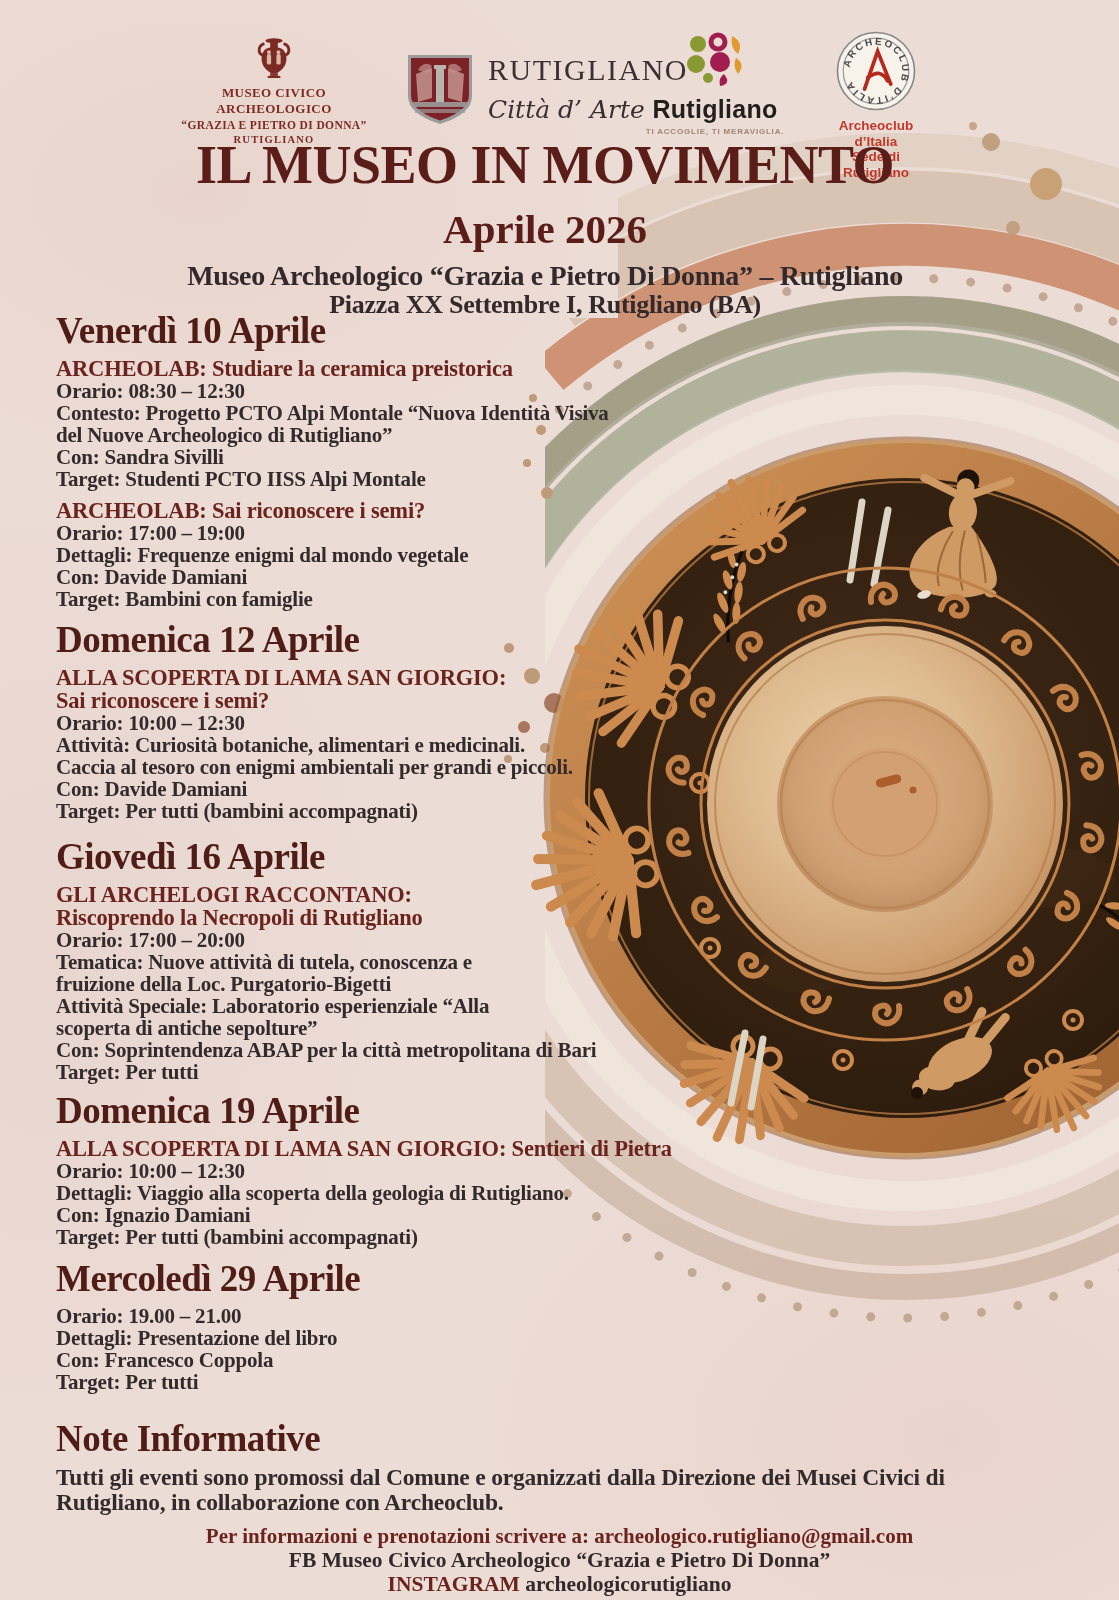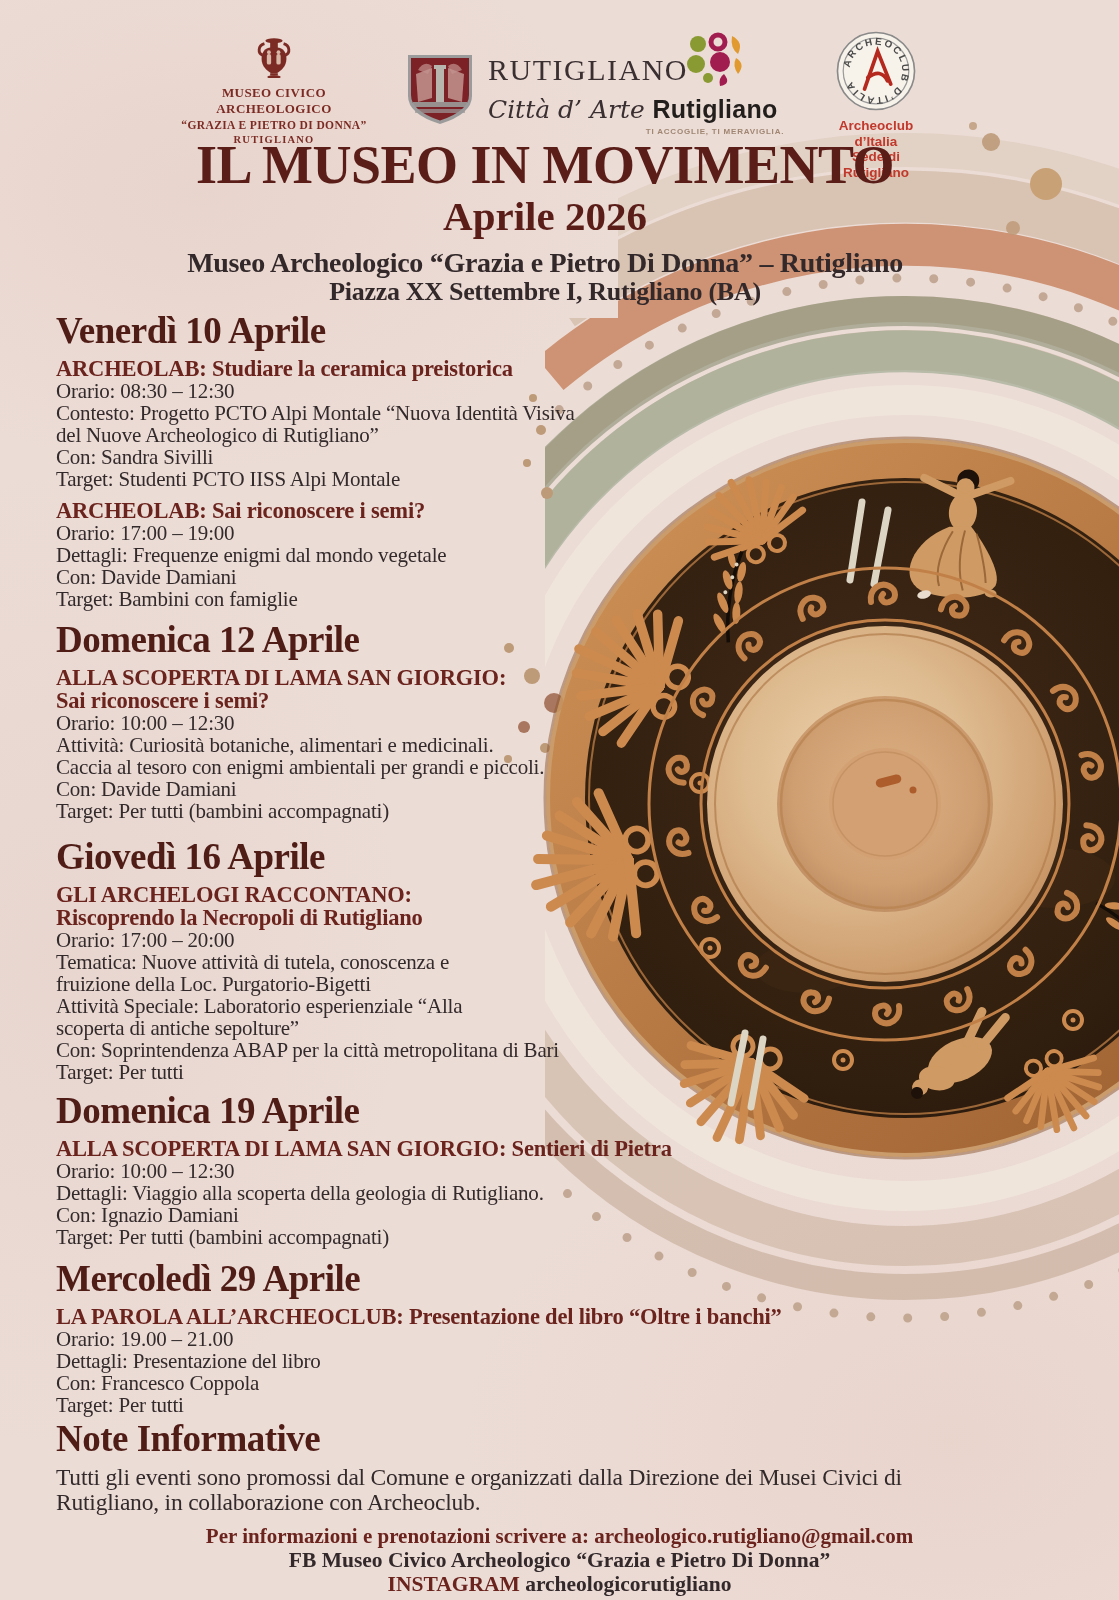--- a/index.html
+++ b/index.html
@@ -26,30 +26,30 @@
   .logo-brand{left:642px;top:32px;width:146px;text-align:center;font-family:"Liberation Sans",sans-serif;}
   .logo-brand .name{font-size:25px;font-weight:bold;color:#221e1c;letter-spacing:.3px;margin-top:1px;}
   .logo-brand .tag{font-size:8px;color:#a08672;letter-spacing:.8px;margin-top:3px;font-weight:bold;}
   .logo-archeo{left:818px;top:30px;width:116px;text-align:center;font-family:"Liberation Sans",sans-serif;}
   .logo-archeo .l1{font-size:13.5px;font-weight:bold;color:#c0392c;line-height:1.15;margin-top:2px;}
   .logo-archeo .l2{font-size:13.5px;font-weight:bold;color:#c0392c;line-height:1.15;}
 
   
   .header{left:0;top:138px;width:1090px;text-align:center;}
   .title{font-size:54px;font-weight:bold;color:#5a1d18;letter-spacing:-.5px;line-height:1;}
-  .subtitle{font-size:41px;font-weight:bold;color:#5a1d18;line-height:1.05;margin-top:3px;}
+  .subtitle{font-size:41px;font-weight:bold;color:#5a1d18;line-height:1.05;margin-top:16px;}
   .venue{font-size:28px;font-weight:bold;color:#33292b;line-height:1.08;margin-top:10px;letter-spacing:-.3px;}
   .address{font-size:26px;font-weight:bold;color:#33292b;line-height:1.1;letter-spacing:-.3px;}
 
   
   .section{position:absolute;left:56px;width:1030px;z-index:3;}
   .day-heading{font-size:37px;font-weight:bold;color:#4f1c16;letter-spacing:-.5px;line-height:1;margin:0 0 8px 0;}
   .block{margin-bottom:24px;}
   .title-line{font-size:22.5px;font-weight:bold;color:#6b231d;line-height:23px;letter-spacing:-.2px;white-space:nowrap;}
-  .body-line{font-size:21px;font-weight:normal;color:#332a2b;line-height:22px;letter-spacing:-.2px;white-space:nowrap;}
+  .body-line{font-size:21px;font-weight:bold;color:#332a2b;line-height:22px;letter-spacing:-.2px;white-space:nowrap;}
   .section.notes .body-line{font-size:23.5px;line-height:25px;}
 
   
   .footer{left:0;top:1524px;width:1119px;text-align:center;z-index:3;}
   .f-info{font-size:21px;font-weight:bold;color:#6b231d;line-height:24px;}
   .f-fb{font-size:21.5px;font-weight:bold;color:#33292b;line-height:24px;}
   .f-ig{font-size:21.5px;font-weight:bold;line-height:24px;}
   .f-ig .lab{color:#6b231d;}
   .f-ig .hand{color:#33292b;}
 </style>
@@ -422,21 +422,20 @@
         <div class="title-line">ALLA SCOPERTA DI LAMA SAN GIORGIO: Sentieri di Pietra</div>
         <div class="body-line">Orario: 10:00 – 12:30</div>
         <div class="body-line">Dettagli: Viaggio alla scoperta della geologia di Rutigliano.</div>
         <div class="body-line">Con: Ignazio Damiani</div>
         <div class="body-line">Target: Per tutti (bambini accompagnati)</div>
       </div>
     </div>
   <div class="section" style="top:1260px">
       <div class="day-heading">Mercoledì 29 Aprile</div>
       <div class="block">
-        <div class="title-line">LA PAROLA ALL’ARCHEOCLUB: Presentazione del libro “Oltre i banchi”</div>
         <div class="body-line">Orario: 19.00 – 21.00</div>
         <div class="body-line">Dettagli: Presentazione del libro</div>
         <div class="body-line">Con: Francesco Coppola</div>
         <div class="body-line">Target: Per tutti</div>
       </div>
     </div>
   <div class="section notes" style="top:1420px">
       <div class="day-heading">Note Informative</div>
       <div class="block">
         <div class="body-line">Tutti gli eventi sono promossi dal Comune e organizzati dalla Direzione dei Musei Civici di</div>

